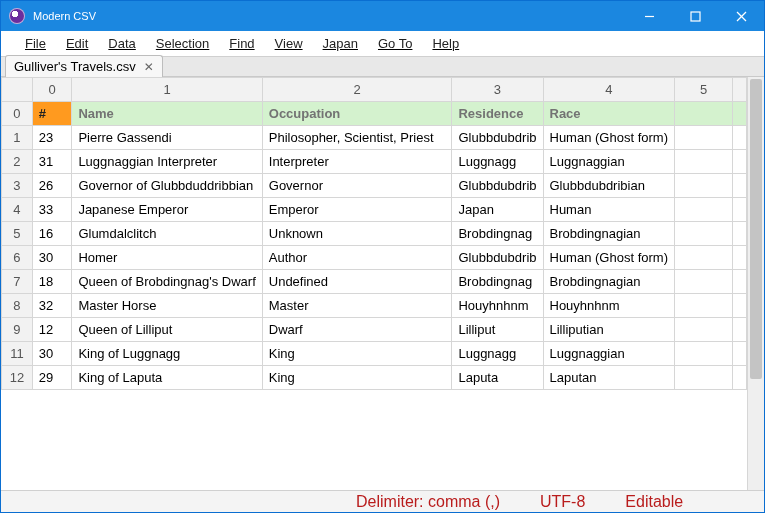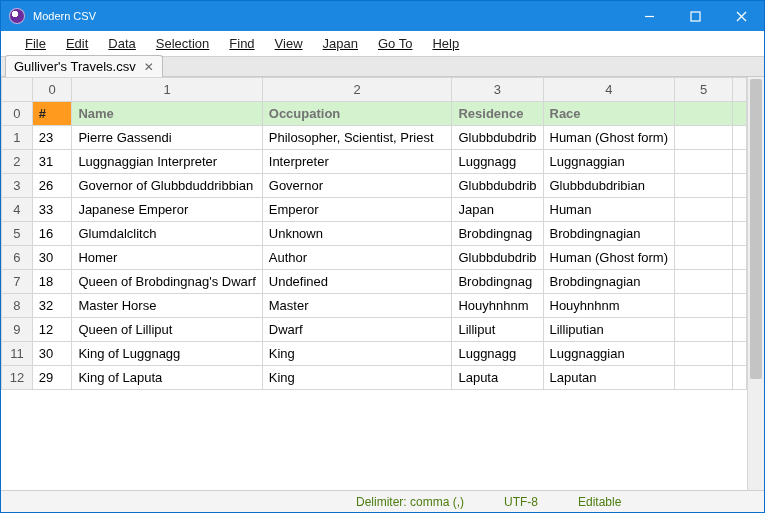--- a/index.html
+++ b/index.html
@@ -26,21 +26,21 @@
   .col-0 { width: 32px; }
   .col-1 { width: 44px; }
   .col-2 { width: 178px; }
   .col-3 { width: 194px; }
   .col-4 { width: 84px; }
   .col-5 { width: 128px; }
   .col-6 { width: 72px; }
   .col-7 { width: 14px; }
   .vscroll { width: 17px; background: #efefef; border-left:1px solid #d6d6d6; position:relative;}
   .vscroll .thumb { position:absolute; left:2px; right:2px; top:2px; height:300px; background:#c4c4c4; border-radius:2px;}
-  .statusbar { height: 22px; background: #f4f4f4; border-top: 1px solid #d0d0d0; display: flex; align-items: center; font-size: 12px; color: #4d7c0f; }
+  .statusbar { height: 22px; background: #f4f4f4; border-top: 1px solid #d0d0d0; display: flex; align-items: center; font-size: 16px; color: #b91c1c; }
   .statusbar .seg { padding: 0 20px; }
   .statusbar .lead { flex:0 0 335px;}
   .tbl-wrap { flex:1; overflow:hidden;}
 </style>
 </head>
 <body>
 
 <div class="window">
 
   <div class="titlebar">

